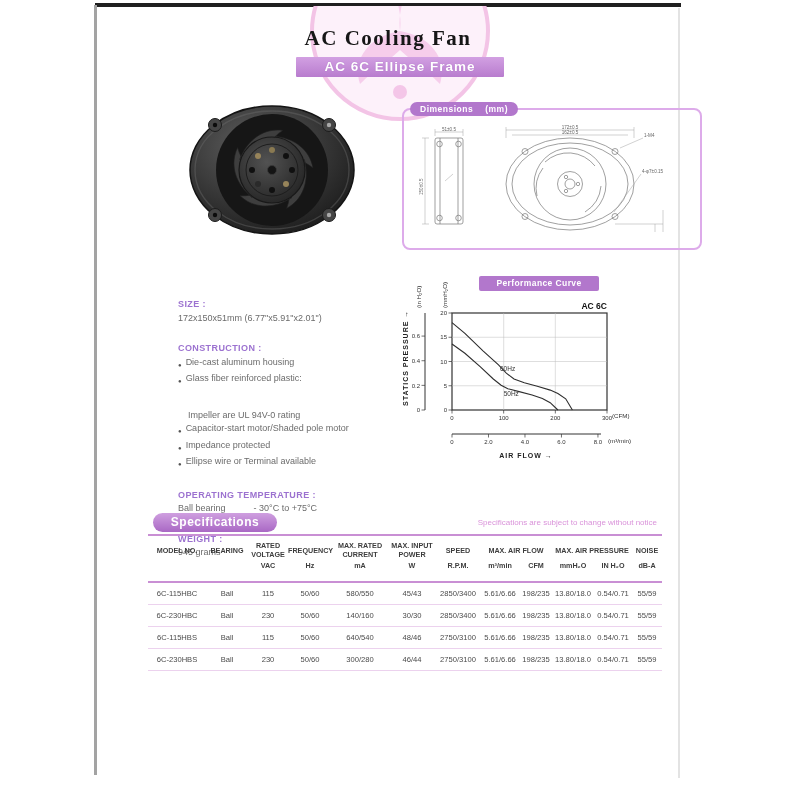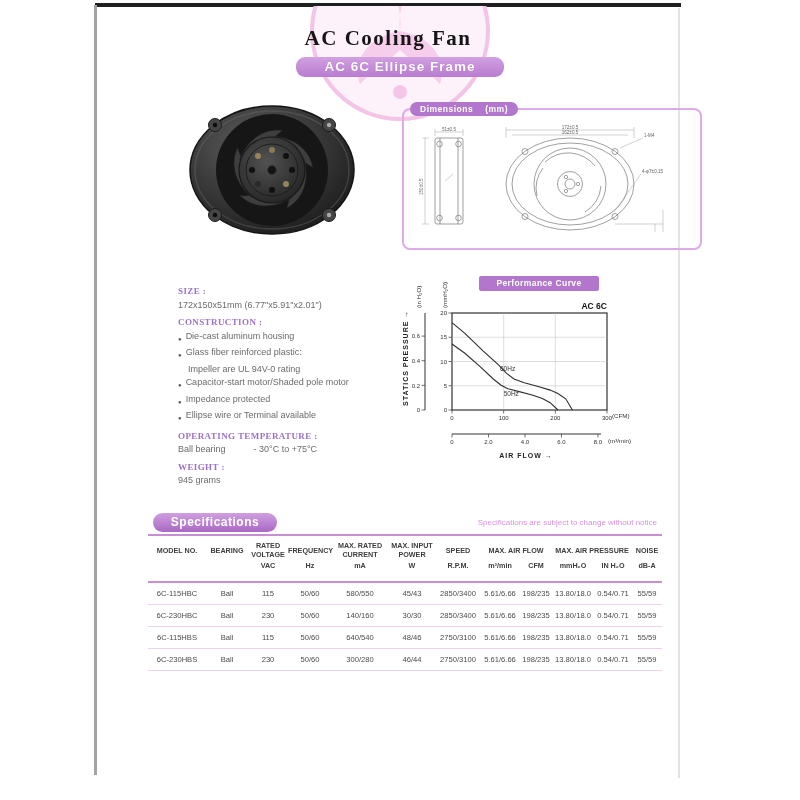--- a/index.html
+++ b/index.html
@@ -7,34 +7,34 @@
           font-family:"Liberation Sans","DejaVu Sans",sans-serif;color:#555;}
   .abs{position:absolute;}
   
   #edge-top{left:95px;top:3px;width:586px;height:4px;background:#1f1f1f;}
   #edge-left{left:94px;top:5px;width:3px;height:770px;background:#a3a3a3;}
   #edge-right{left:678px;top:8px;width:2px;height:770px;background:#e3e3e3;}
   
   #page-title{left:95px;top:26px;width:586px;text-align:center;
       font-family:"Liberation Serif","DejaVu Serif",serif;font-weight:bold;font-size:21px;
       color:#161616;letter-spacing:1.5px;}
-  #model-badge{left:296px;top:57px;width:208px;height:20px;line-height:20px;border-radius:9px;
+  #model-badge{left:296px;top:57px;width:208px;height:20px;line-height:20px;border-radius:1px;
       background:linear-gradient(#d2a0e2,#b87cce);color:#fff;font-weight:bold;font-size:13.5px;
       text-align:center;letter-spacing:1px;text-shadow:0 0 1px #a368be;}
   
   #dims-panel{left:402px;top:108px;width:296px;height:138px;border:2px solid #ddabea;border-radius:8px;}
   #dims-label{left:410px;top:102px;height:14px;line-height:14px;padding:0 10px;background:#b277cc;
       border-radius:7px;color:#fff;font-weight:bold;font-size:8.5px;letter-spacing:.5px;}
   #dims-label .unit{margin-left:12px;}
   
   #spec-text{left:178px;top:281px;width:240px;font-size:9px;line-height:13.5px;color:#6b6b6b;}
-  .h-purple{color:#9c72d0;font-weight:bold;letter-spacing:.4px;margin-top:4px;font-family:Liberation Serif, serif;}
+  .h-purple{color:#9c72d0;font-weight:bold;letter-spacing:.4px;margin-top:17px;}
   .bullet-line{display:flex;align-items:flex-start;}
   .bullet{font-size:6px;margin:3px 4px 0 0;color:#555;}
-  .bullet-sub{margin-left:10px;}
+  .bullet-sub{margin-left:10px;margin-top:20px;}
   .temp-row .gap{display:inline-block;width:28px;}
   
   #perf-badge{left:479px;top:276px;width:120px;height:15px;line-height:15px;background:#b277cc;
       border-radius:2px;color:#fff;font-weight:bold;font-size:8.5px;text-align:center;letter-spacing:.4px;}
   #chart{left:398px;top:268px;}
   .axt{font-size:6px;fill:#333;}
   .axu{font-size:6.2px;fill:#333;}
   .axb{font-size:7px;font-weight:bold;fill:#222;letter-spacing:1px;}
   .mod{font-size:8.5px;font-weight:bold;fill:#111;}
   .crv{fill:none;stroke:#2e2e2e;stroke-width:1.1;}

